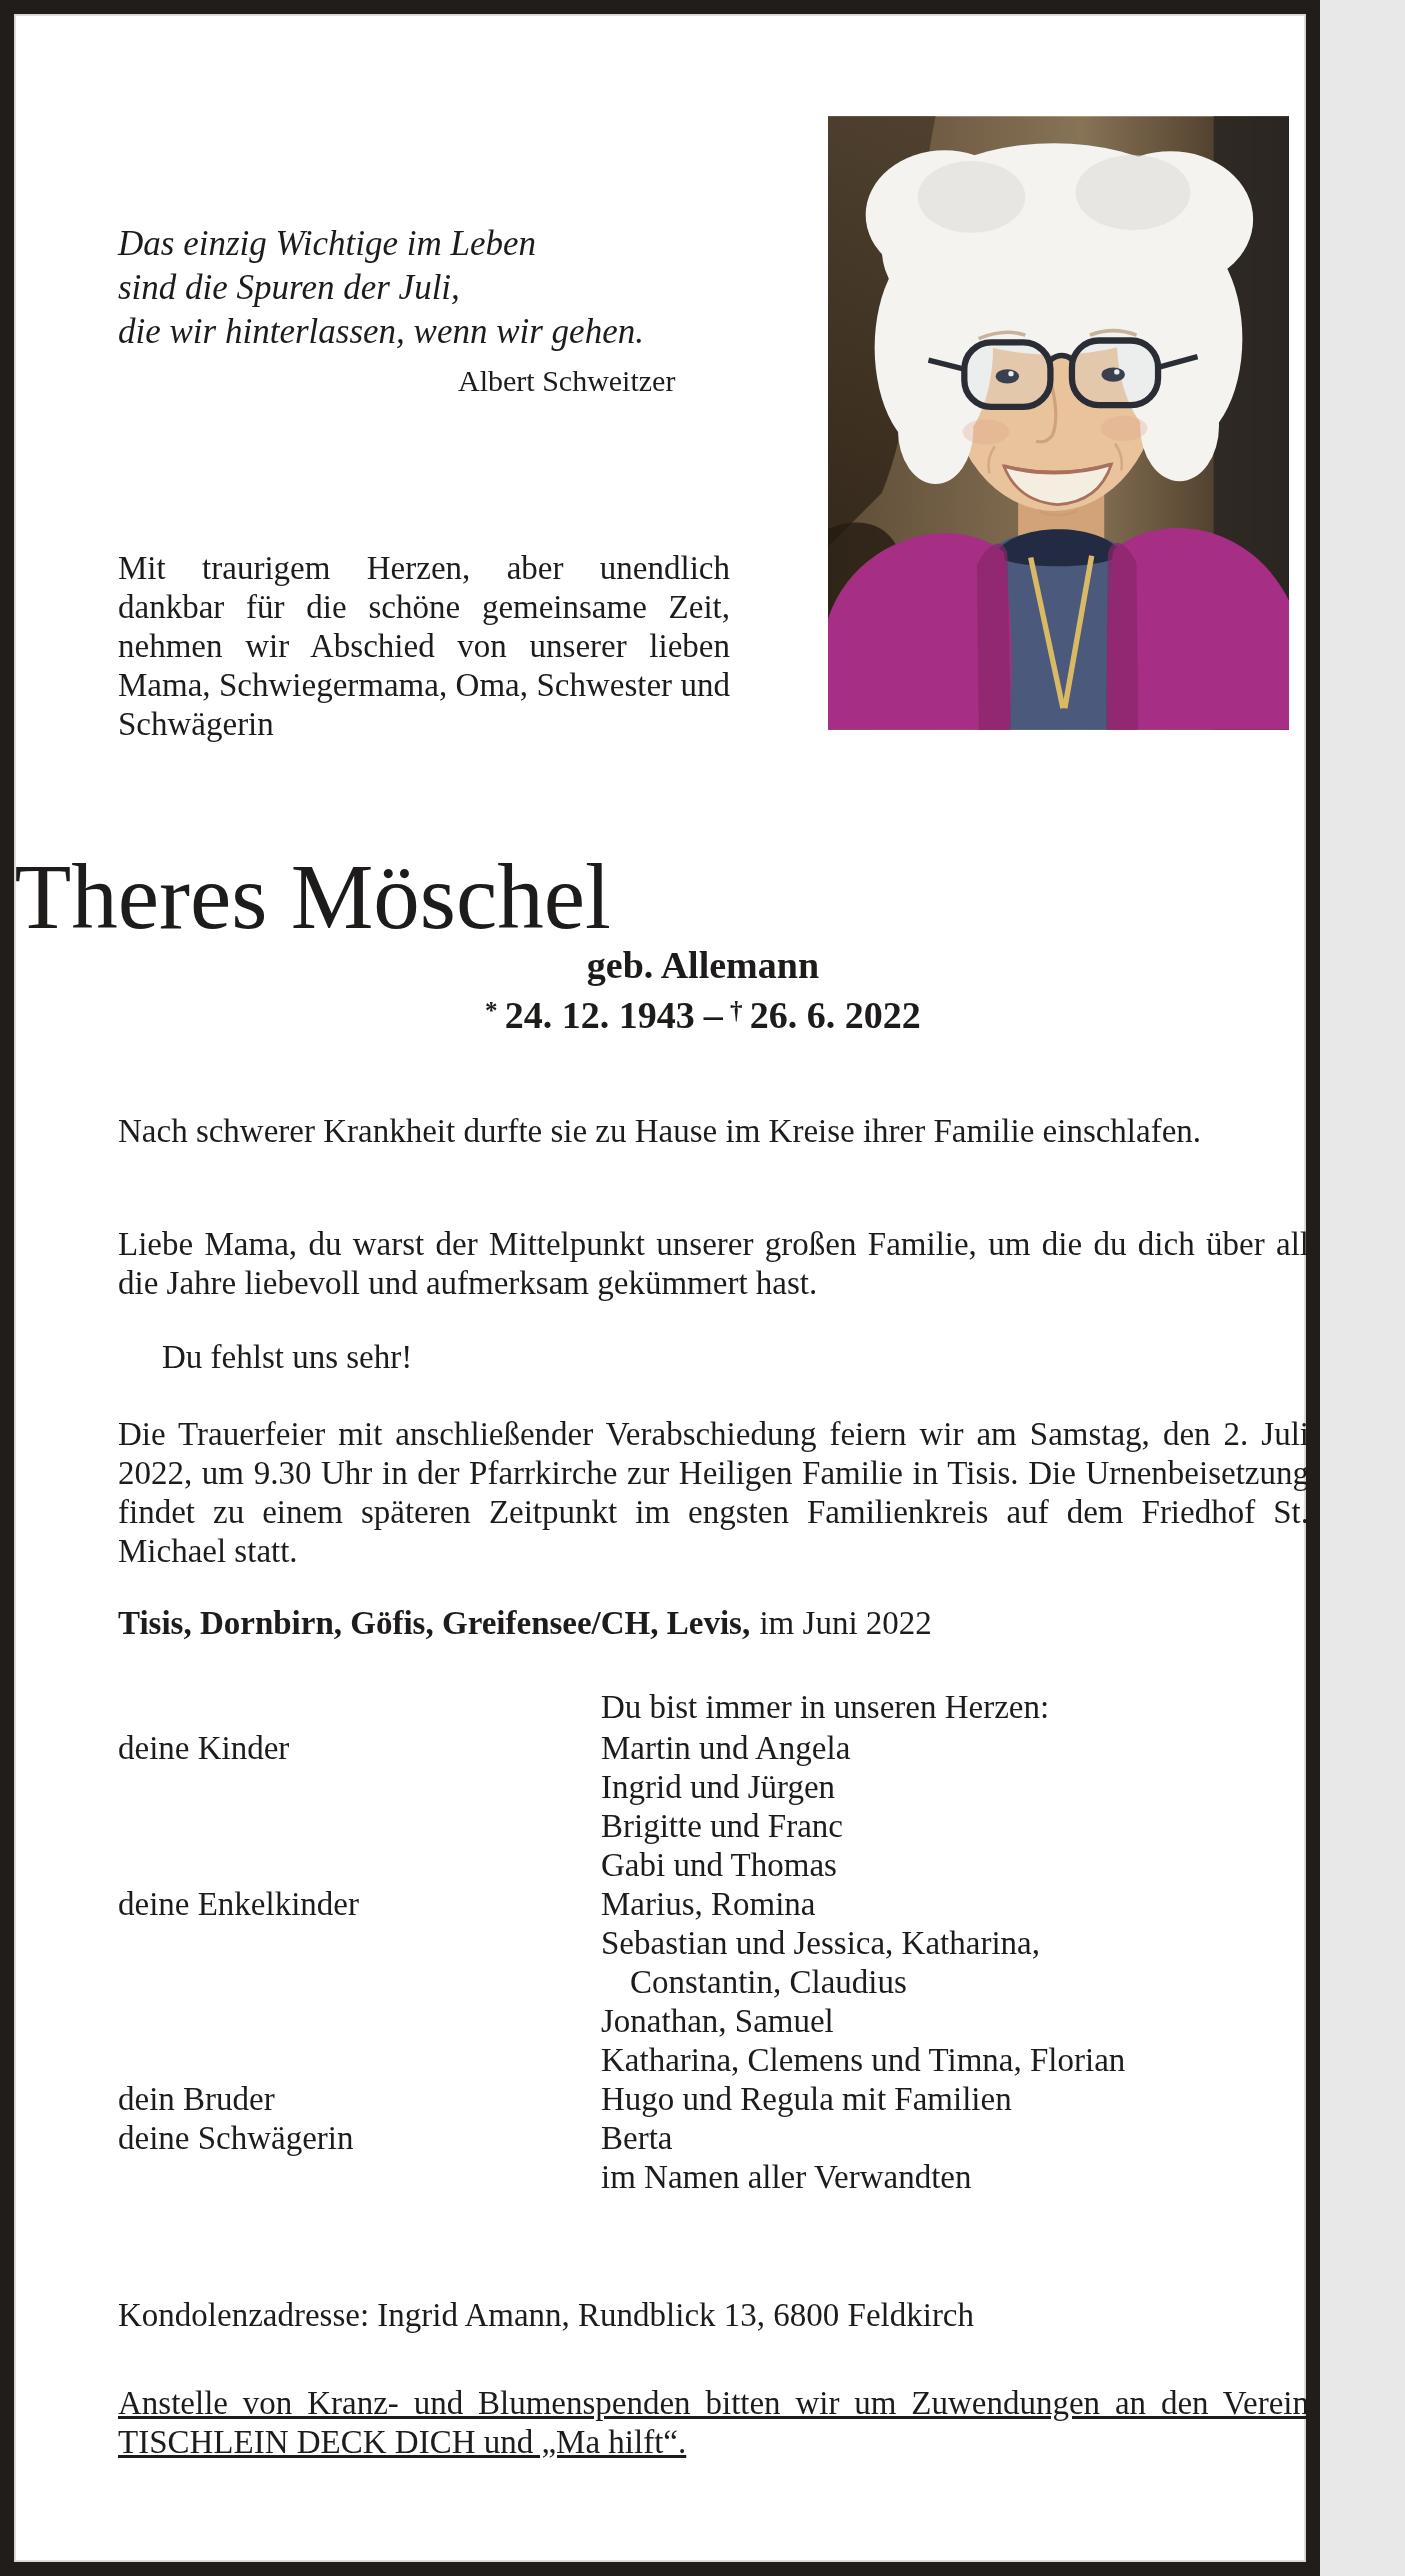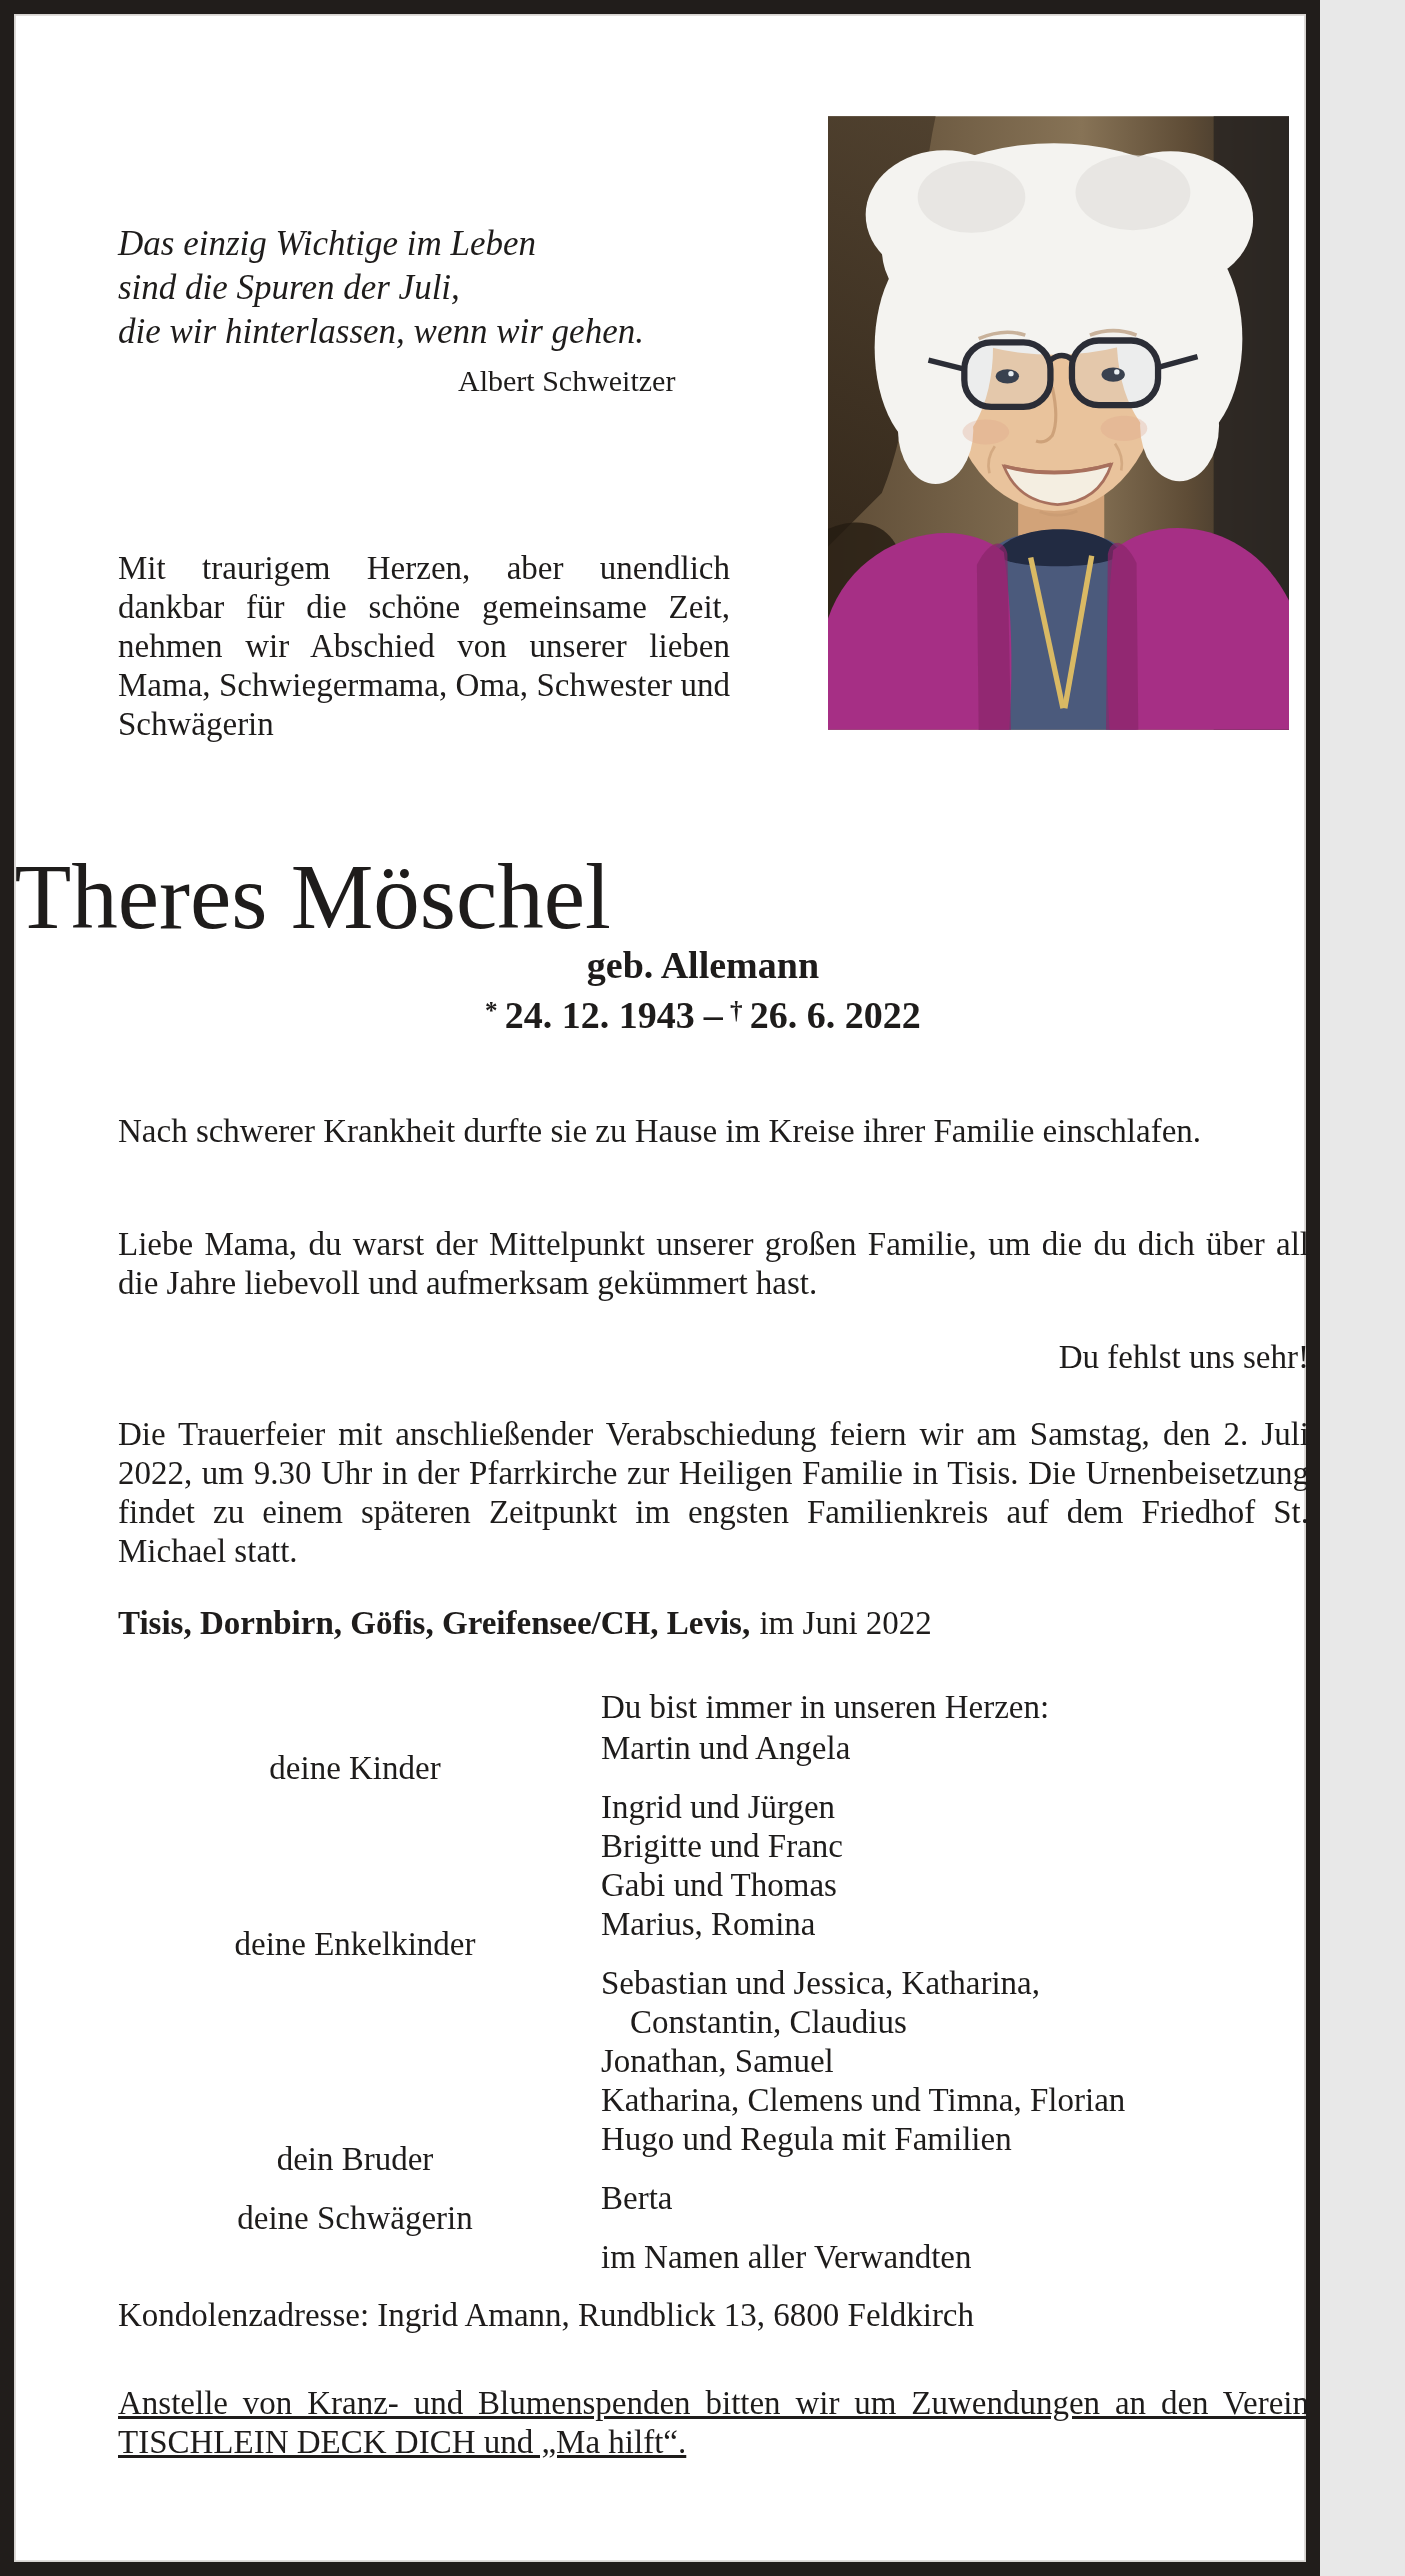--- a/index.html
+++ b/index.html
@@ -27,30 +27,30 @@
   
   .name{left:14.4px;top:847px;width:1377px;font-size:93px;line-height:99px;}
   .maiden{left:14.4px;top:945px;width:1377px;text-align:center;font-size:38px;line-height:41px;font-weight:bold;}
   .dates{left:14.4px;top:988px;width:1377px;text-align:center;font-size:38px;line-height:45px;font-weight:bold;}
   .dates .sym{font-size:0.66em;vertical-align:0.34em;margin-right:7.2px;}
   .dates .dash{margin:0 7.2px 0 9px;}
   
   .para{left:118px;width:1191px;font-size:33px;line-height:39px;text-align:justify;}
   .p1{top:1112px;}
   .p2{top:1225px;}
-  .p3{top:1338px;text-align:right;}
+  .p3{top:1338px;text-align:left;margin-left:44px;}
   .p4{top:1415px;}
   .dateline{left:118px;top:1604px;width:1191px;font-size:33px;line-height:39px;}
   .dateline .places{font-weight:bold;}
   .dateline .when{margin-left:0.28em;}
   
   .herzen{left:601px;top:1688px;font-size:33px;line-height:39px;}
   .family{left:118px;top:1729px;width:1220px;font-size:33px;line-height:39px;}
   .fam-row{display:flex;}
-  .fam-label{width:474px;flex:0 0 474px;text-align:center;padding-right:9px;white-space:nowrap;margin-top:20px;}
+  .fam-label{width:474px;flex:0 0 474px;text-align:left;padding-right:9px;white-space:nowrap;}
   .fam-names{flex:1;}
   .fam-names.indent{padding-left:29px;}
   .fam-names .b{font-weight:normal;}
   
   .condolence{left:118px;top:2296px;width:1191px;font-size:33px;line-height:39px;}
   .donation{left:118px;top:2384px;width:1191px;font-size:33px;line-height:39px;text-align:justify;text-decoration:underline;}
 </style>
 </head>
 <body>
 

